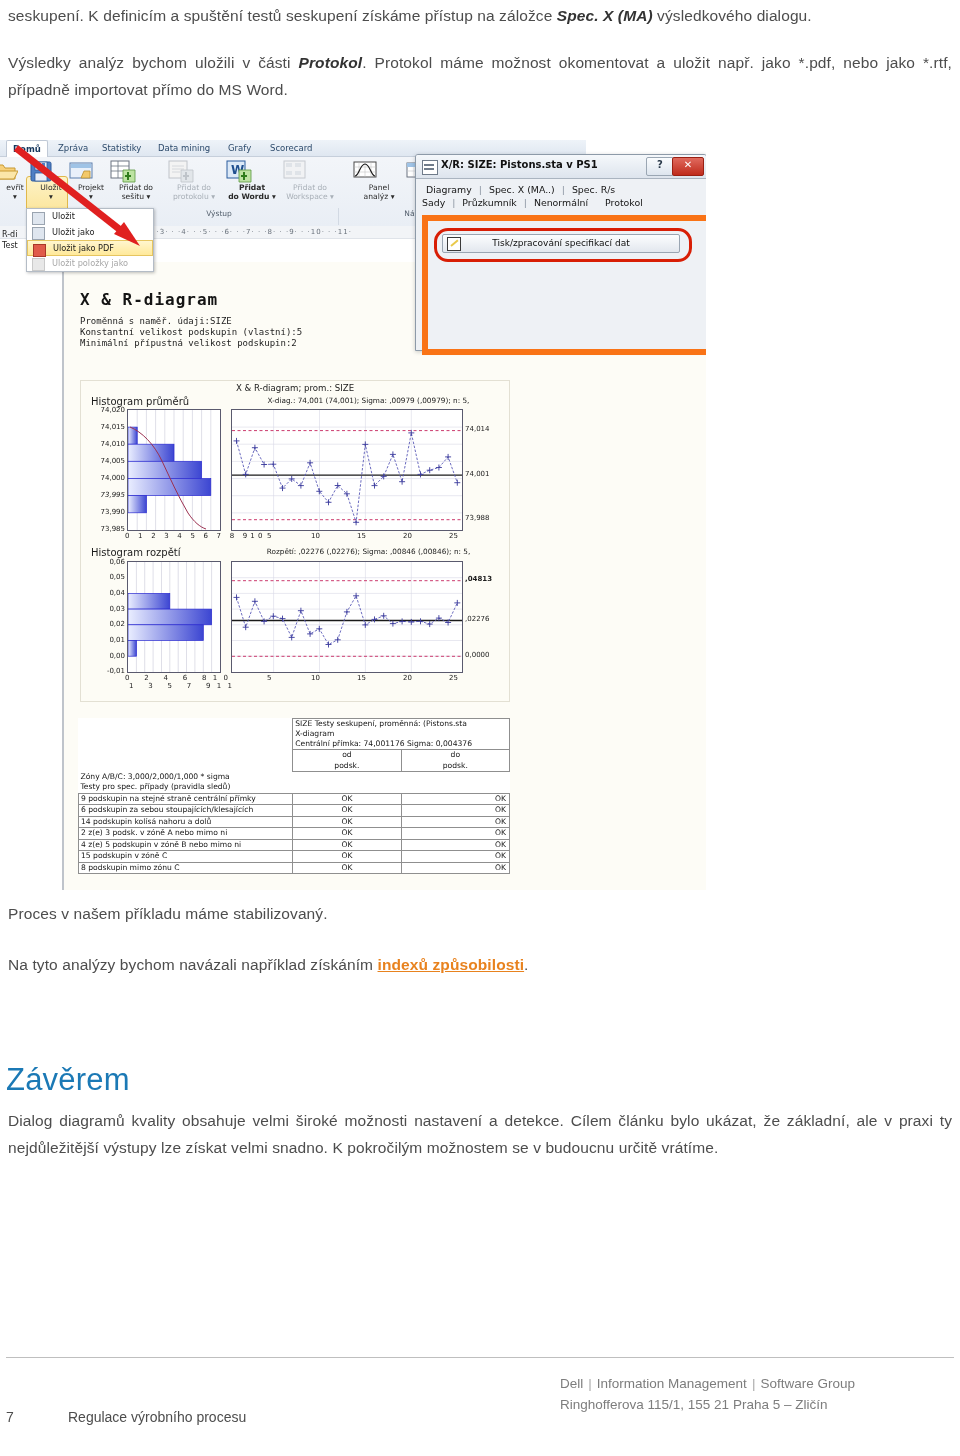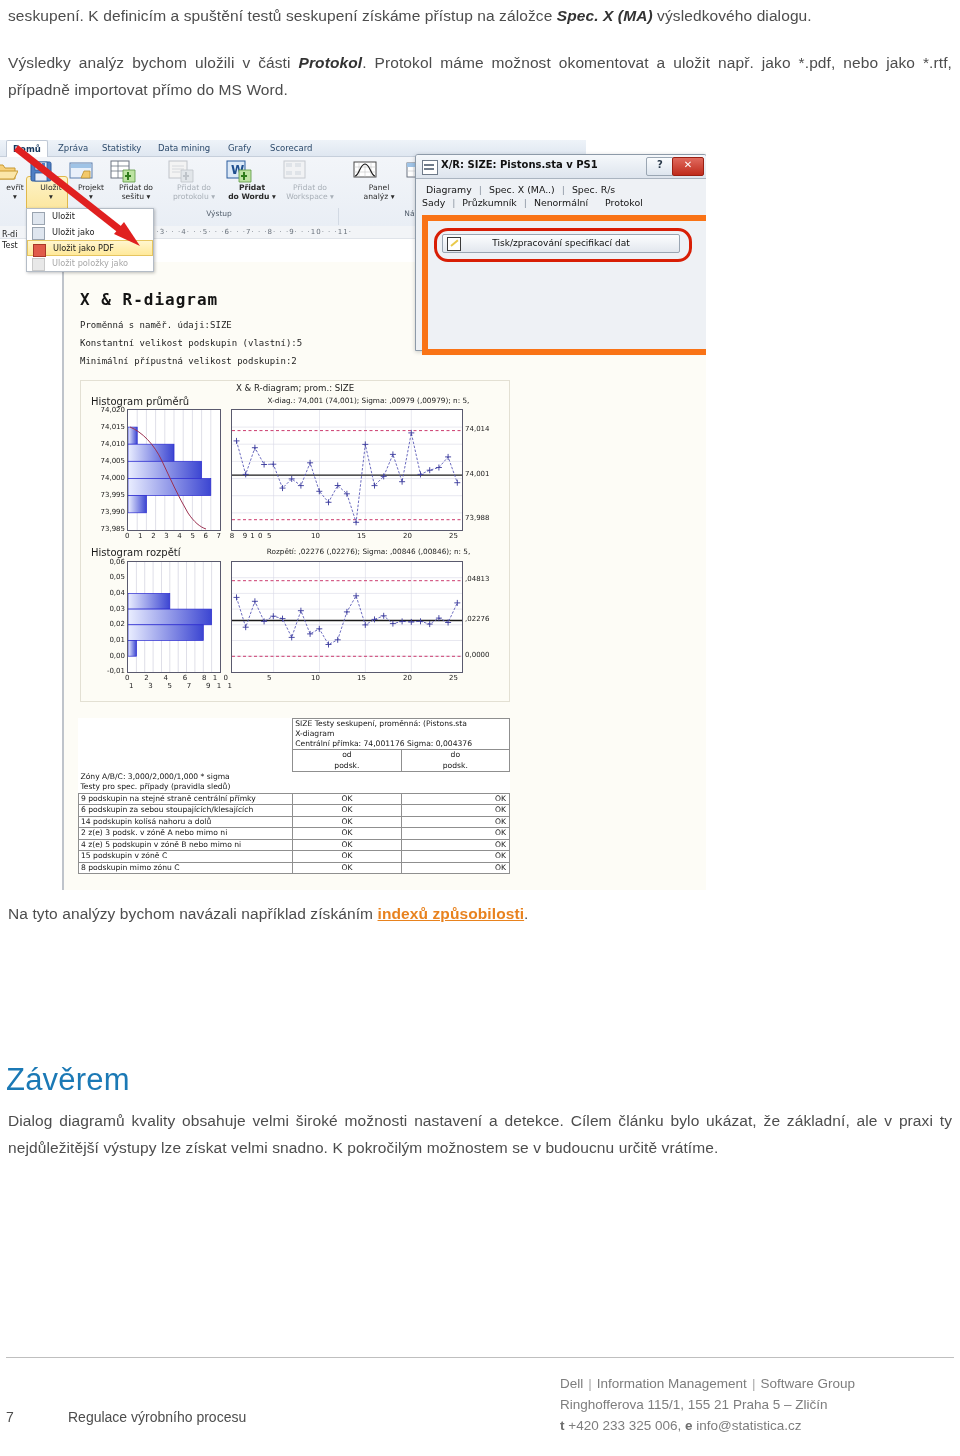--- a/index.html
+++ b/index.html
@@ -159,21 +159,21 @@
   .sheet-edge{position:absolute;left:62px;top:122px;width:2px;height:628px;background:#bfc4cb;}
 
   .rep-title{
     position:absolute;left:18px;top:22px;
     font-family:"DejaVu Sans Mono", monospace;
     font-size:16px;font-weight:bold;color:#141414;letter-spacing:1px;
   }
   .rep-lines{
     position:absolute;left:18px;top:46px;
     font-family:"DejaVu Sans Mono", monospace;
-    font-size:9px;line-height:18px;color:#1d1d1d;white-space:pre;
+    font-size:9px;line-height:11px;color:#1d1d1d;white-space:pre;
   }
 
   
   .chartbox{
     position:absolute;left:18px;top:124px;width:428px;height:320px;
     background:#fdfcf5;border:1px solid #e3e0d3;
   }
   .ch-title{position:absolute;left:0;right:0;top:2px;text-align:center;font-size:8.6px;color:#1b1b1b;}
   .ch-sub{position:absolute;top:15px;font-size:7.3px;color:#1b1b1b;text-align:center;}
   .ch-hist-lbl{position:absolute;top:15px;font-size:10px;color:#1b1b1b;text-align:left;}
@@ -284,21 +284,21 @@
           <path d="M2,17 C14,22 26,34 34,51 C42,68 50,86 60,103 C66,112 72,117 78,119" fill="none" stroke="#9b3050" stroke-width="1"></path>
         </svg>
       </div>
 
       <div>
         <div class="axlab r" style="left:4px;top:24.5px;width:40px;">74,020</div>
         <div class="axlab r" style="left:4px;top:41.5px;width:40px;">74,015</div>
         <div class="axlab r" style="left:4px;top:58.5px;width:40px;">74,010</div>
         <div class="axlab r" style="left:4px;top:75.5px;width:40px;">74,005</div>
         <div class="axlab r" style="left:4px;top:92.5px;width:40px;">74,000</div>
-        <div class="axlab r" style="left:4px;top:109.5px;width:40px;">73,995</div>
+        <div class="axlab r" style="left:4px;top:109.5px;width:40px;font-style:italic;">73,995</div>
         <div class="axlab r" style="left:4px;top:126.5px;width:40px;">73,990</div>
         <div class="axlab r" style="left:4px;top:143.5px;width:40px;">73,985</div>
       </div>
       <div class="axlab" style="left:44px;top:151px;letter-spacing:3.2px;">0 1 2 3 4 5 6 7 8 910</div>
 
       <div class="plot" style="left:150px;top:28px;width:230px;height:120px;">
         <svg width="230" height="120" viewBox="0 0 230 120">
           <rect x="0" y="0" width="230" height="120" fill="#ffffff"></rect>
           <g stroke="#d8d8e6" stroke-width="0.6">
             <line x1="0" y1="17.1" x2="230" y2="17.1"></line>
@@ -449,21 +449,21 @@
             <path d="M167.1,59.4h6M170.1,56.4v6"></path>
               <path d="M176.3,59.9h6M179.3,56.9v6"></path>
               <path d="M185.5,59.3h6M188.5,56.3v6"></path>
             <path d="M194.7,62.1h6M197.7,59.1v6"></path>
               <path d="M203.9,56.1h6M206.9,53.1v6"></path>
               <path d="M213.1,60.5h6M216.1,57.5v6"></path>
             <path d="M222.3,40.9h6M225.3,37.9v6"></path>
           </g>
         </svg>
       </div>
-      <div class="axlab" style="left:384px;top:194px;">,04813</div>
+      <div class="axlab" style="left:384px;top:194px;font-weight:bold;">,04813</div>
       <div class="axlab" style="left:384px;top:234px;">,02276</div>
       <div class="axlab" style="left:384px;top:270px;">0,0000</div>
       <div class="axlab" style="left:186px;top:293px;">5</div>
       <div class="axlab" style="left:230px;top:293px;">10</div>
       <div class="axlab" style="left:276px;top:293px;">15</div>
       <div class="axlab" style="left:322px;top:293px;">20</div>
       <div class="axlab" style="left:368px;top:293px;">25</div>
     </div>
 
     <table class="restab" style="left:78px;top:578px;width:432px;">
@@ -757,33 +757,33 @@
           <div class="dlg-btn">
             <span class="bico"></span>
             <span>Tisk/zpracování specifikací dat</span>
           </div>
         </div>
       </div>
     </div>
   </div>
 
   <div class="mid-block">
+    <p class="para p-a">Proces v našem příkladu máme stabilizovaný.</p>
     <p class="para">
       <span>Na tyto analýzy bychom navázali například získáním </span><a class="lnk" href="#">indexů způsobilosti</a><span>.</span>
     </p>
   </div>
 
   <h1 class="h-zaverem">Závěrem</h1>
 
   <div class="bot-block">
     <p class="para">Dialog diagramů kvality obsahuje velmi široké možnosti nastavení a detekce. Cílem článku bylo ukázat, že základní, ale v praxi ty nejdůležitější výstupy lze získat velmi snadno. K pokročilým možnostem se v budoucnu určitě vrátíme.</p>
   </div>
 
   <div class="fline"></div>
   <div class="fpage">7</div>
   <div class="ftitle">Regulace výrobního procesu</div>
   <div class="faddr">
     <div><span>Dell</span><span class="sep">|</span><span>Information Management</span><span class="sep">|</span><span>Software Group</span></div>
     <div>Ringhofferova 115/1, 155 21 Praha 5 – Zličín</div>
-    <div><b>t</b> <span>+420 233 325 006,</span> <b>e</b> <span>info@statistica.cz</span></div>
   </div>
 
 </div>
 
 </body></html>

